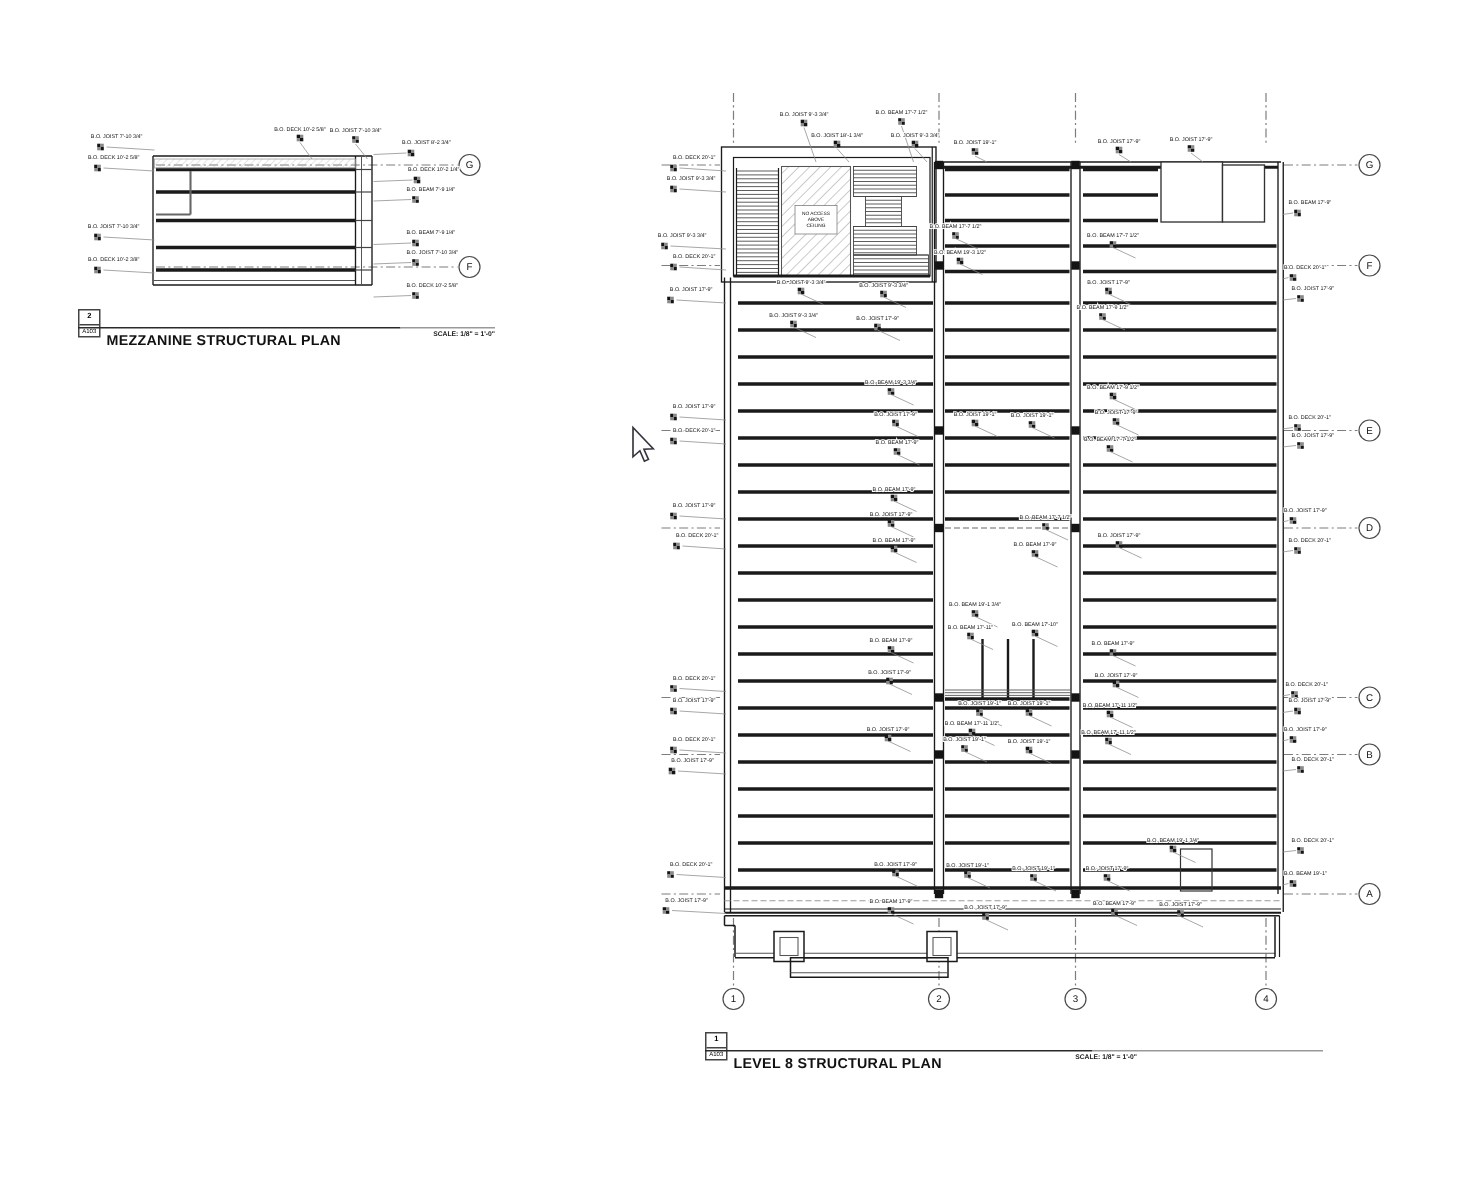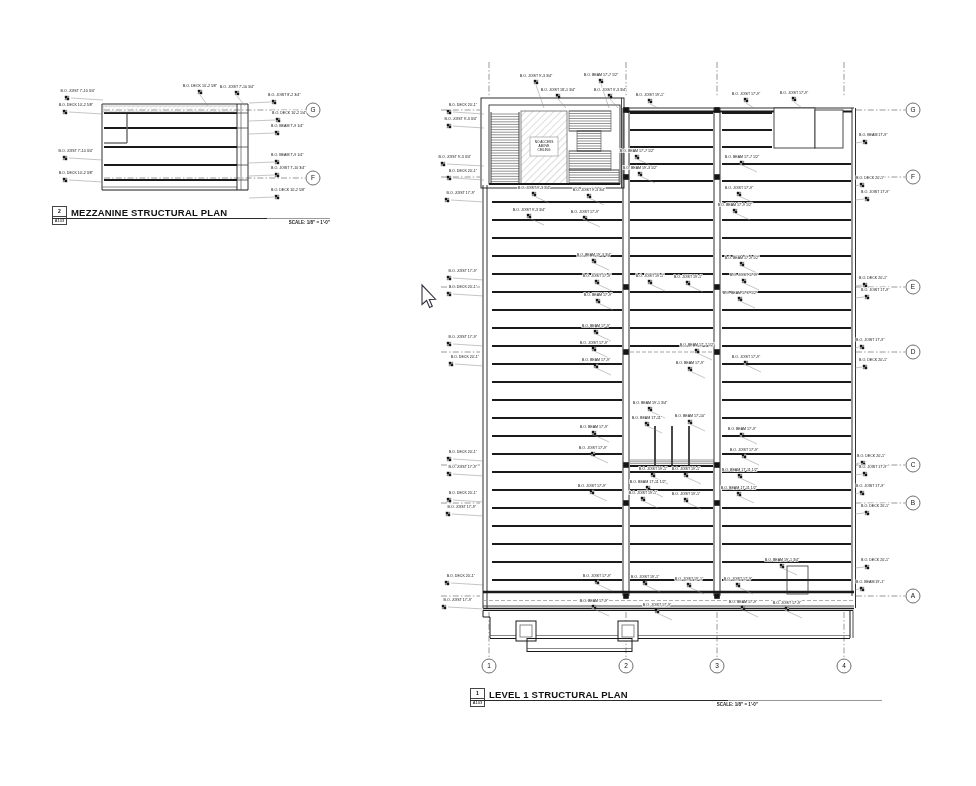--- a/index.html
+++ b/index.html
@@ -5,21 +5,21 @@
   html,body{margin:0;padding:0;background:#fff;}
   body{width:976px;height:786px;font-family:"Liberation Sans",sans-serif;}
   #canvas{position:relative;width:976px;height:786px;background:#fff;overflow:hidden;}
   svg{position:absolute;left:0;top:0;}
   text{font-family:"Liberation Sans",sans-serif;fill:#111;}
   .halo{paint-order:stroke;stroke:#fff;stroke-width:1.4px;}
   .viewtitle{position:absolute;display:flex;align-items:flex-start;gap:4px;}
   .refbox{width:15px;height:19px;border:1px solid #444;display:flex;flex-direction:column;box-sizing:border-box;background:#fff;}
   .refnum{flex:1;border-bottom:1px solid #444;font-size:5px;text-align:center;line-height:9px;font-weight:bold;}
   .refsheet{flex:1;font-size:4px;text-align:center;line-height:8px;}
-  .vtitle{font-weight:bold;font-size:9.5px;letter-spacing:0.2px;color:#111;white-space:nowrap;margin-top:1px;}
+  .vtitle{font-weight:bold;font-size:9.5px;letter-spacing:0.2px;color:#111;white-space:nowrap;margin-top:16px;}
   .rule{position:absolute;height:1.1px;background:#2a2a2a;}
   .rule2{position:absolute;height:0.7px;background:#999;}
   .scaletext{position:absolute;font-size:4.5px;font-weight:bold;color:#222;text-align:right;white-space:nowrap;}
 </style>
 </head>
 <body>
 
 <div id="canvas">
   <svg id="drawing" width="976" height="786" viewBox="0 0 976 786">
     <defs>
@@ -1283,18 +1283,18 @@
   </div>
   <div class="rule" style="left:52px;top:218px;width:215px;"></div>
   <div class="rule2" style="left:267px;top:218.4px;width:63px;"></div>
   <div class="scaletext" style="left:230px;top:220px;width:100px;">SCALE: 1/8" = 1'-0"</div>
 
   <div class="viewtitle" style="left:470px;top:688px;">
     <div class="refbox">
       <span class="refnum">1</span>
       <span class="refsheet">A103</span>
     </div>
-    <span class="vtitle">LEVEL 1 STRUCTURAL PLAN</span>
+    <span class="vtitle">LEVEL 8 STRUCTURAL PLAN</span>
   </div>
   <div class="rule" style="left:470px;top:700px;width:258px;"></div>
   <div class="rule2" style="left:728px;top:700.4px;width:154px;"></div>
   <div class="scaletext" style="left:658px;top:702px;width:100px;">SCALE: 1/8" = 1'-0"</div>
 </div>
 
 </body></html>

